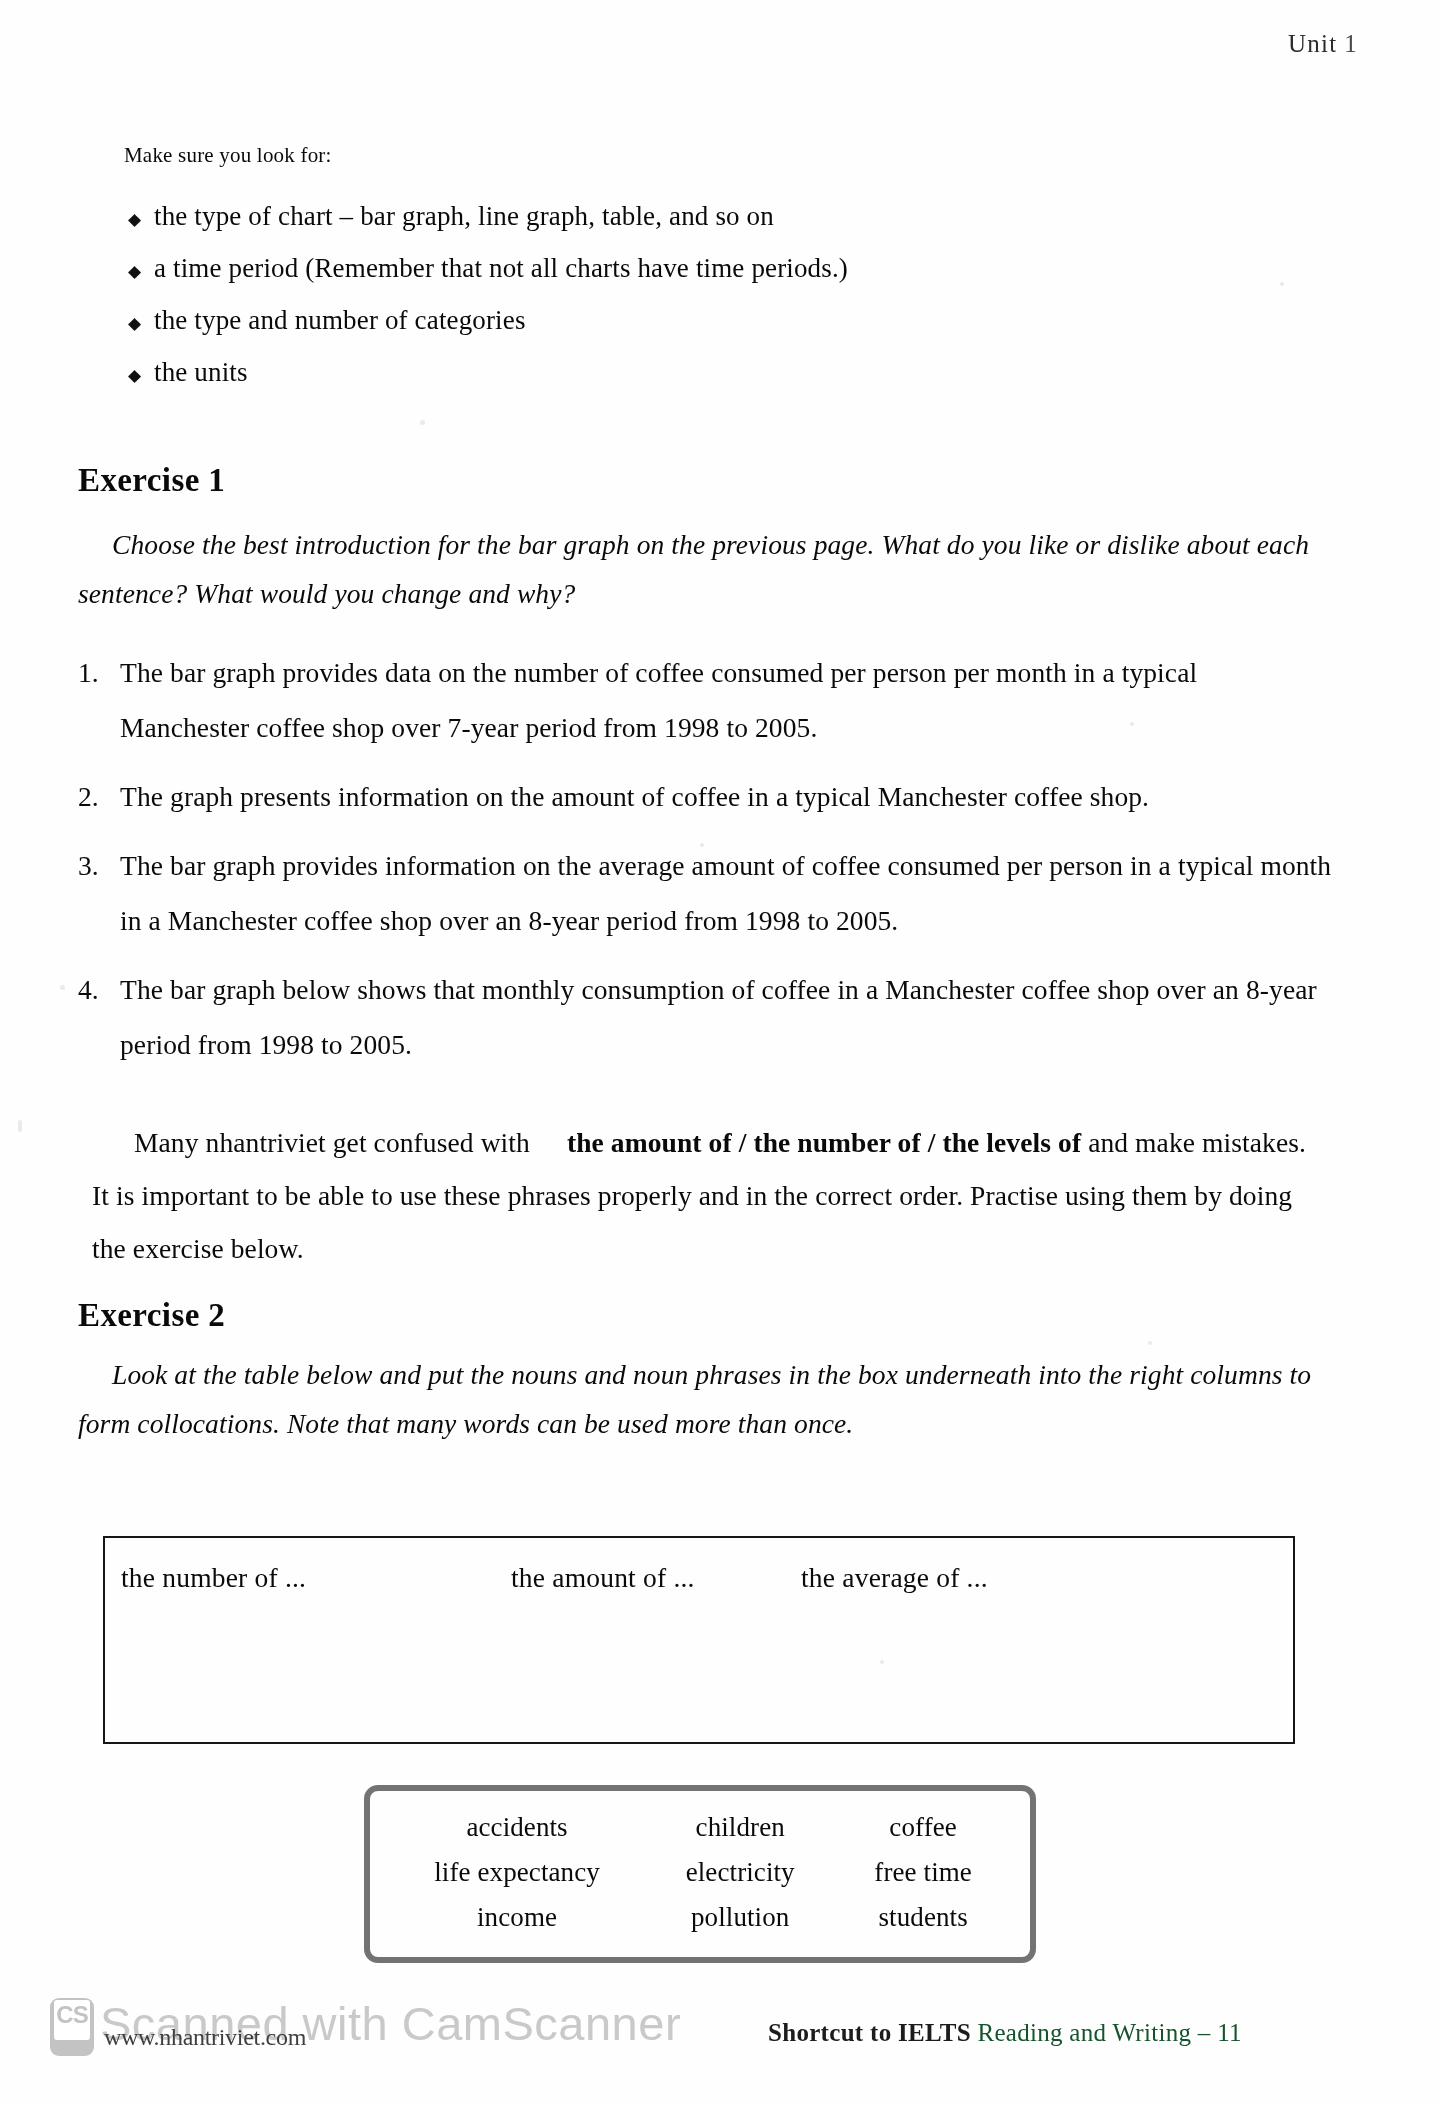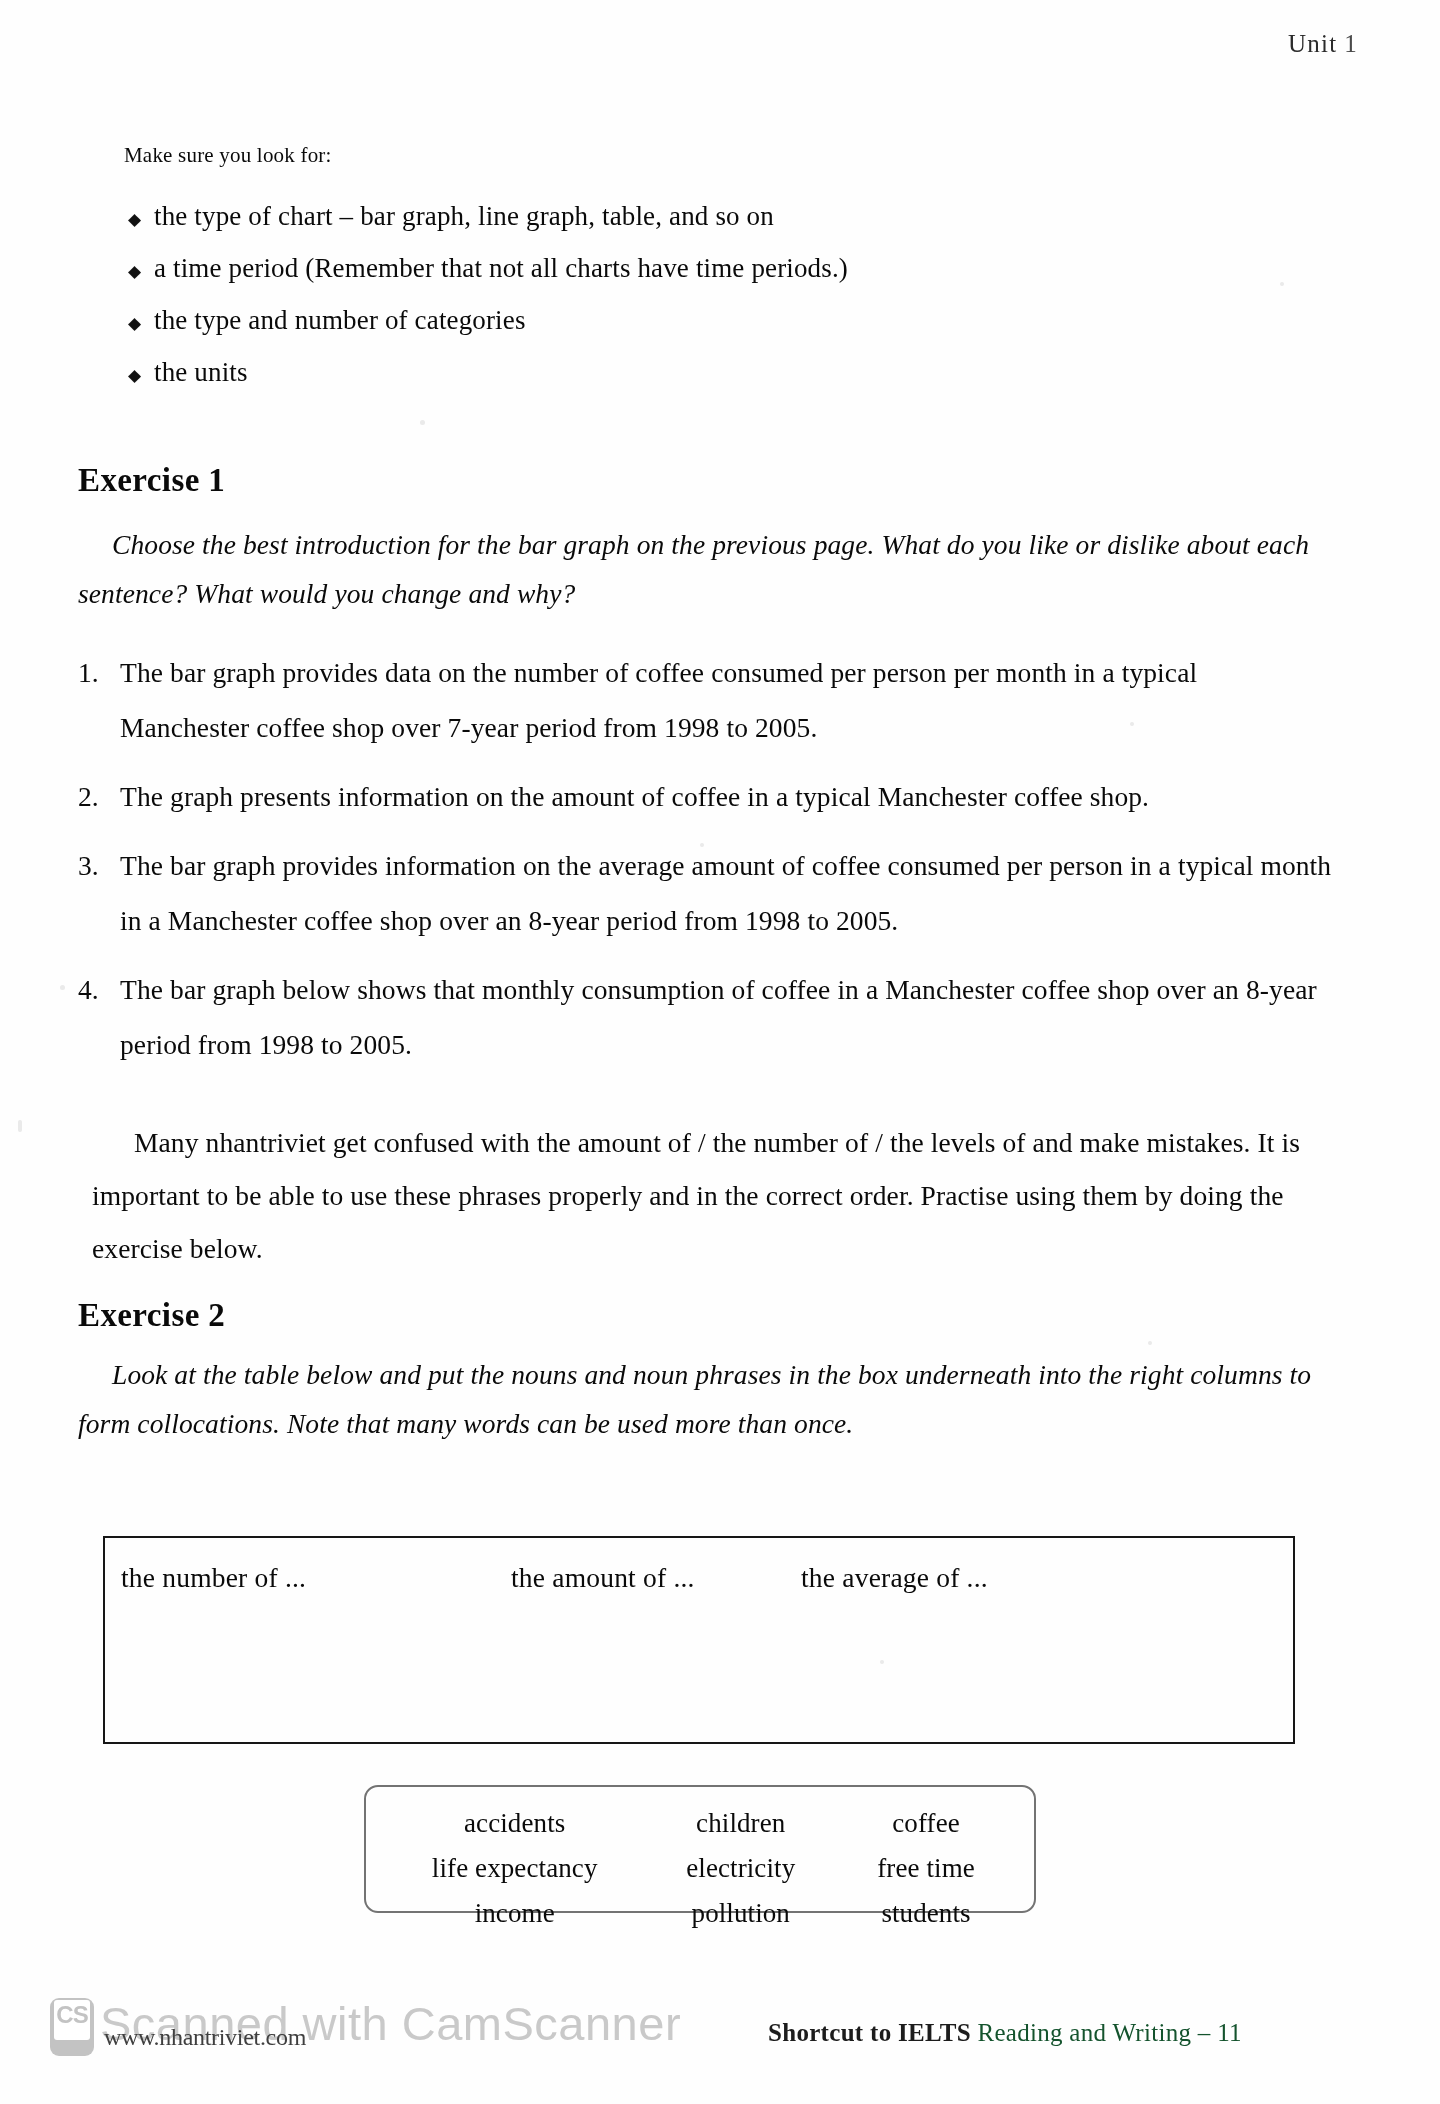--- a/index.html
+++ b/index.html
@@ -119,21 +119,21 @@
   .note-para {
     position: absolute;
     left: 92px;
     top: 1088px;
     width: 1235px;
     font-size: 27.5px;
     line-height: 53px;
     text-indent: 42px;
     letter-spacing: .1px;
   }
-  .note-para b { font-weight: normal; }
+  .note-para b { font-weight: bold; margin-left: 30px; }
 
   
   .colloc-table {
     position: absolute;
     left: 103px;
     top: 1536px;
     width: 1192px;
     height: 208px;
     border: 2px solid #161616;
     box-sizing: border-box;
@@ -149,22 +149,22 @@
   .colloc-table .col-head.c0 { width: 390px; padding-left: 16px; }
   .colloc-table .col-head.c1 { width: 290px; }
   .colloc-table .col-head.c2 { width: 290px; }
 
   
   .word-bank {
     position: absolute;
     left: 364px;
     top: 1785px;
     width: 672px;
-    height: 128px;
-    border: 2px solid #737373;
+    height: 178px;
+    border: 6px solid #737373;
     border-radius: 14px;
     box-sizing: border-box;
     padding: 14px 22px 10px 22px;
   }
   .word-bank .wrow {
     display: flex;
     line-height: 45px;
   }
   .word-bank .wcell {
     font-size: 27px;

